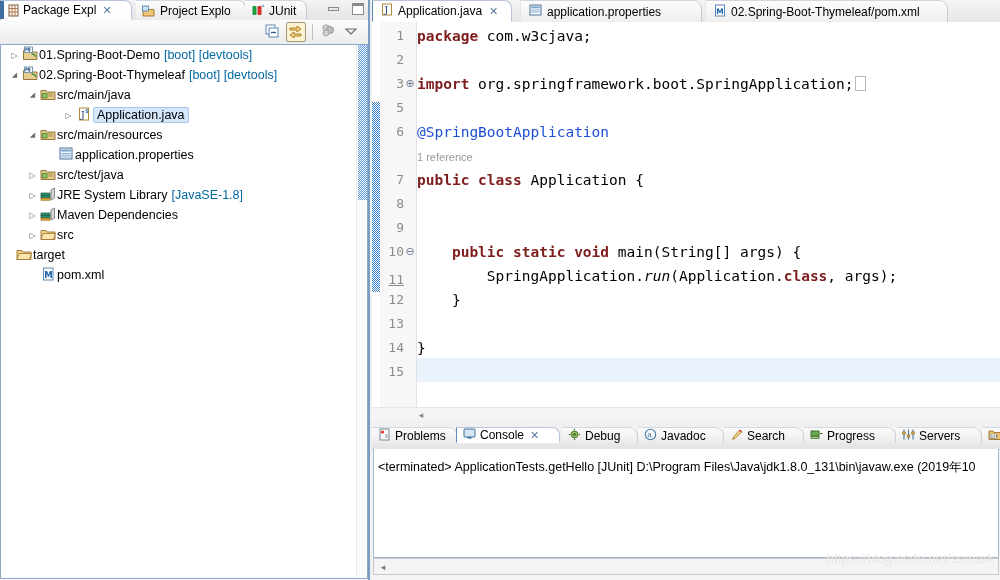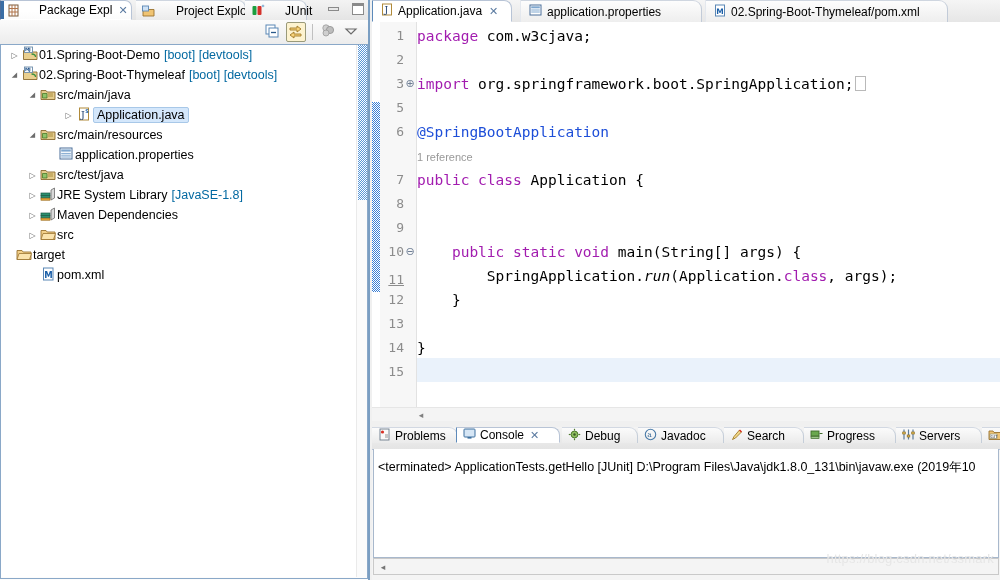--- a/index.html
+++ b/index.html
@@ -59,21 +59,21 @@
     width:3px;
     background:#3a6ea5;
   }
   .vtab.inactive {
     background: linear-gradient(to bottom, #fdfdfd, #ebebeb);
     border-top: 1px solid #cfd6e0;
     border-right: 1px solid #c2cbd8;
     border-top-right-radius: 8px;
     z-index: 1;
   }
-  .vtab-label { color: #000; margin-left: 16px; }
+  .vtab-label { color: #000; }
   .tab-close {
     font-size: 11px;
     color: #5a7aa0;
     margin-left: 2px;
     font-family: "DejaVu Sans", sans-serif;
   }
 
   
   .win-btns {
     position: absolute;
@@ -308,21 +308,21 @@
     font-size: 14.5px;
     overflow: hidden;
   }
   .cline {
     position: absolute;
     left: 0;
     height: 24px;
     line-height: 24px;
     white-space: pre;
   }
-  .kw { color: #a21caf; font-weight: normal; }
+  .kw { color: #7f1d1d; font-weight: bold; }
   .ann { color: #1d4ed8; }
   .ital { font-style: italic; }
   .plain { color: #000000; }
   .refhint {
     color: #999999;
     font-family: "Liberation Sans", sans-serif;
     font-size: 11px;
   }
   #caret-line {
     position: absolute;

